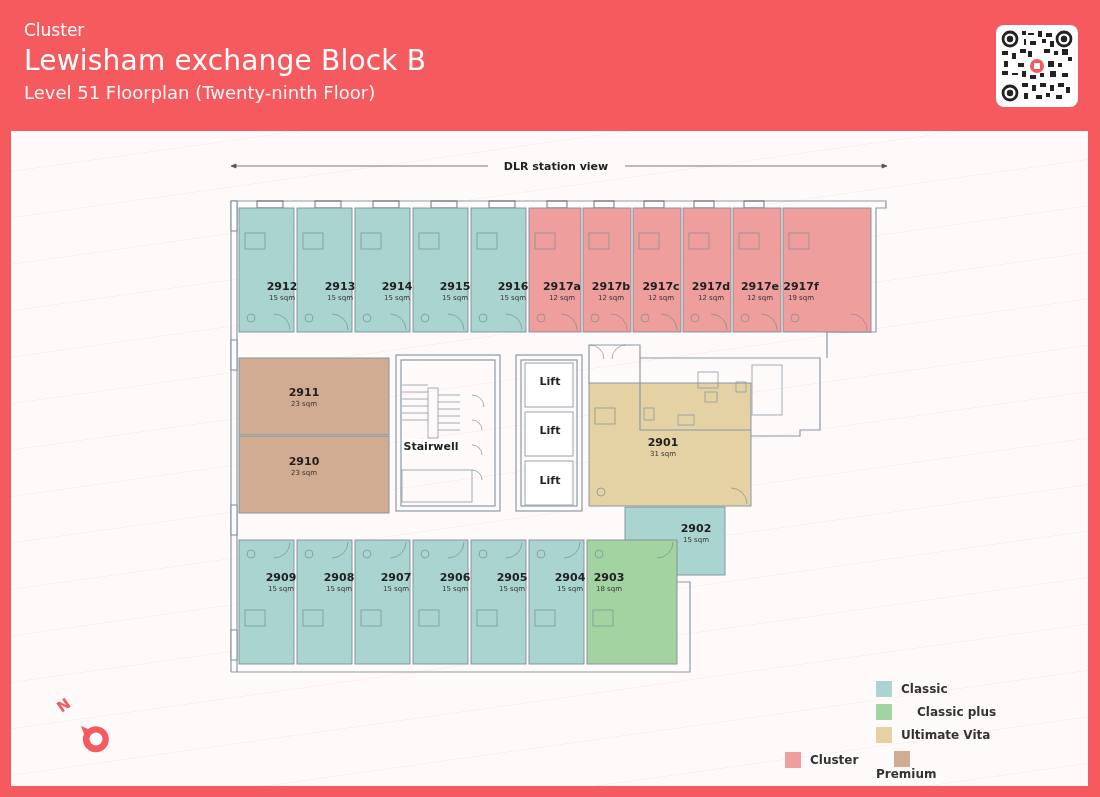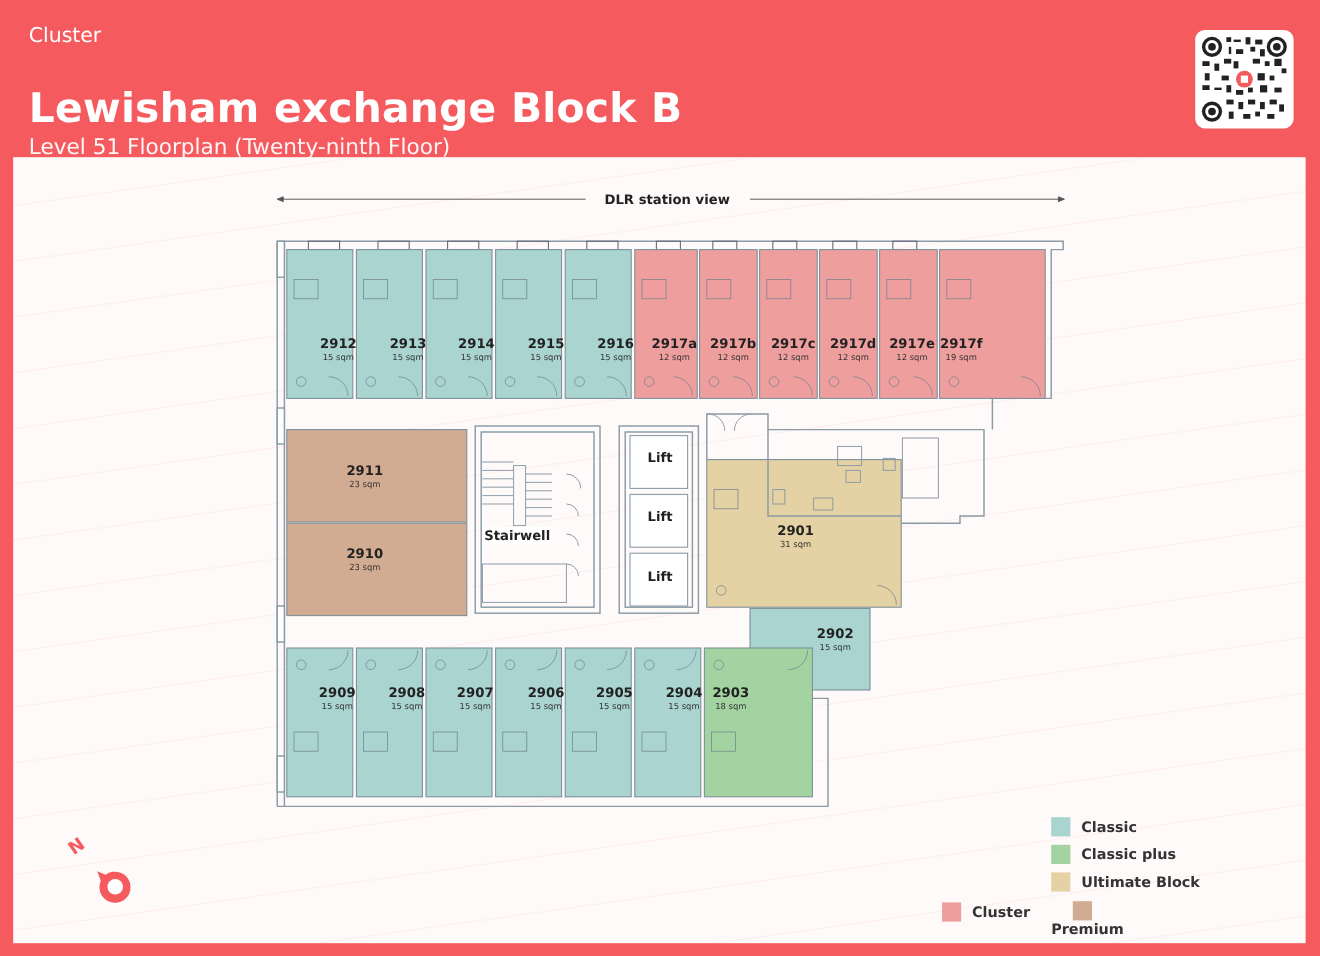--- a/index.html
+++ b/index.html
@@ -1,20 +1,20 @@
 <!DOCTYPE html>
 <html><head>
 <meta charset="utf-8">
 <style>
   * { margin: 0; padding: 0; box-sizing: border-box; }
   html, body { width: 1100px; height: 797px; overflow: hidden; }
   body { background: #f55a5e; font-family: "DejaVu Sans", sans-serif; position: relative; }
   .header { position: absolute; left: 24px; top: 18px; color: #fff; }
   .city { font-size: 17px; line-height: 24px; }
-  .title { font-size: 34px; font-weight: bold; line-height: 38px; letter-spacing: 0.2px; margin-top: 30px; }
+  .title { font-size: 28px; font-weight: normal; line-height: 38px; letter-spacing: 0.2px; }
   .subtitle { font-size: 18px; line-height: 26px; opacity: 0.95; }
   .qr { position: absolute; left: 996px; top: 25px; width: 82px; height: 82px; background: #fff; border-radius: 8px; padding: 4px; }
   .qr svg { width: 74px; height: 74px; display: block; }
   .panel { position: absolute; left: 11px; top: 131px; width: 1077px; height: 655px; background: #fffafa; }
   .panel .bgdash { position: absolute; inset: 0;
      background-image: repeating-linear-gradient(-8deg, transparent 0 22px, rgba(245,120,120,0.08) 22px 23px, transparent 23px 46px); }
   svg.plan { position: absolute; left: 0; top: 0; }
   .legend { position: absolute; font-size: 12px; font-weight: bold; color: #333; }
   .legend .item { position: absolute; display: flex; align-items: center; white-space: nowrap; justify-content: flex-end; }
   .legend .sw { width: 16px; height: 16px; margin-right: 9px; display: inline-block; }
@@ -389,27 +389,27 @@
         <text x="550" y="484" text-anchor="middle" font-family="DejaVu Sans, sans-serif" font-size="11" font-weight="bold" fill="#222">Lift</text>
       </g>
     </g>
 </svg>
 
 <div class="legend">
   <div class="item" style="left:876px;top:681px;">
     <span class="sw" style="background:#a9d4d0"></span>
     <span>Classic</span>
   </div>
-  <div class="item" style="left:876px;top:704px;">
+  <div class="item" style="left:876px;top:704px;gap:16px;">
     <span class="sw" style="background:#a4d3a2"></span>
     <span>Classic plus</span>
   </div>
   <div class="item" style="left:876px;top:727px;">
     <span class="sw" style="background:#e5d2a4"></span>
-    <span>Ultimate Block</span>
+    <span>Ultimate Vita</span>
   </div>
   <div class="item" style="left:876px;top:751px;flex-direction:column;">
     <span class="sw" style="background:#d2ab93"></span>
     <span>Premium</span>
   </div>
   <div class="item" style="left:785px;top:752px;">
     <span class="sw" style="background:#ef9e9e"></span>
     <span>Cluster</span>
   </div>
 </div>

